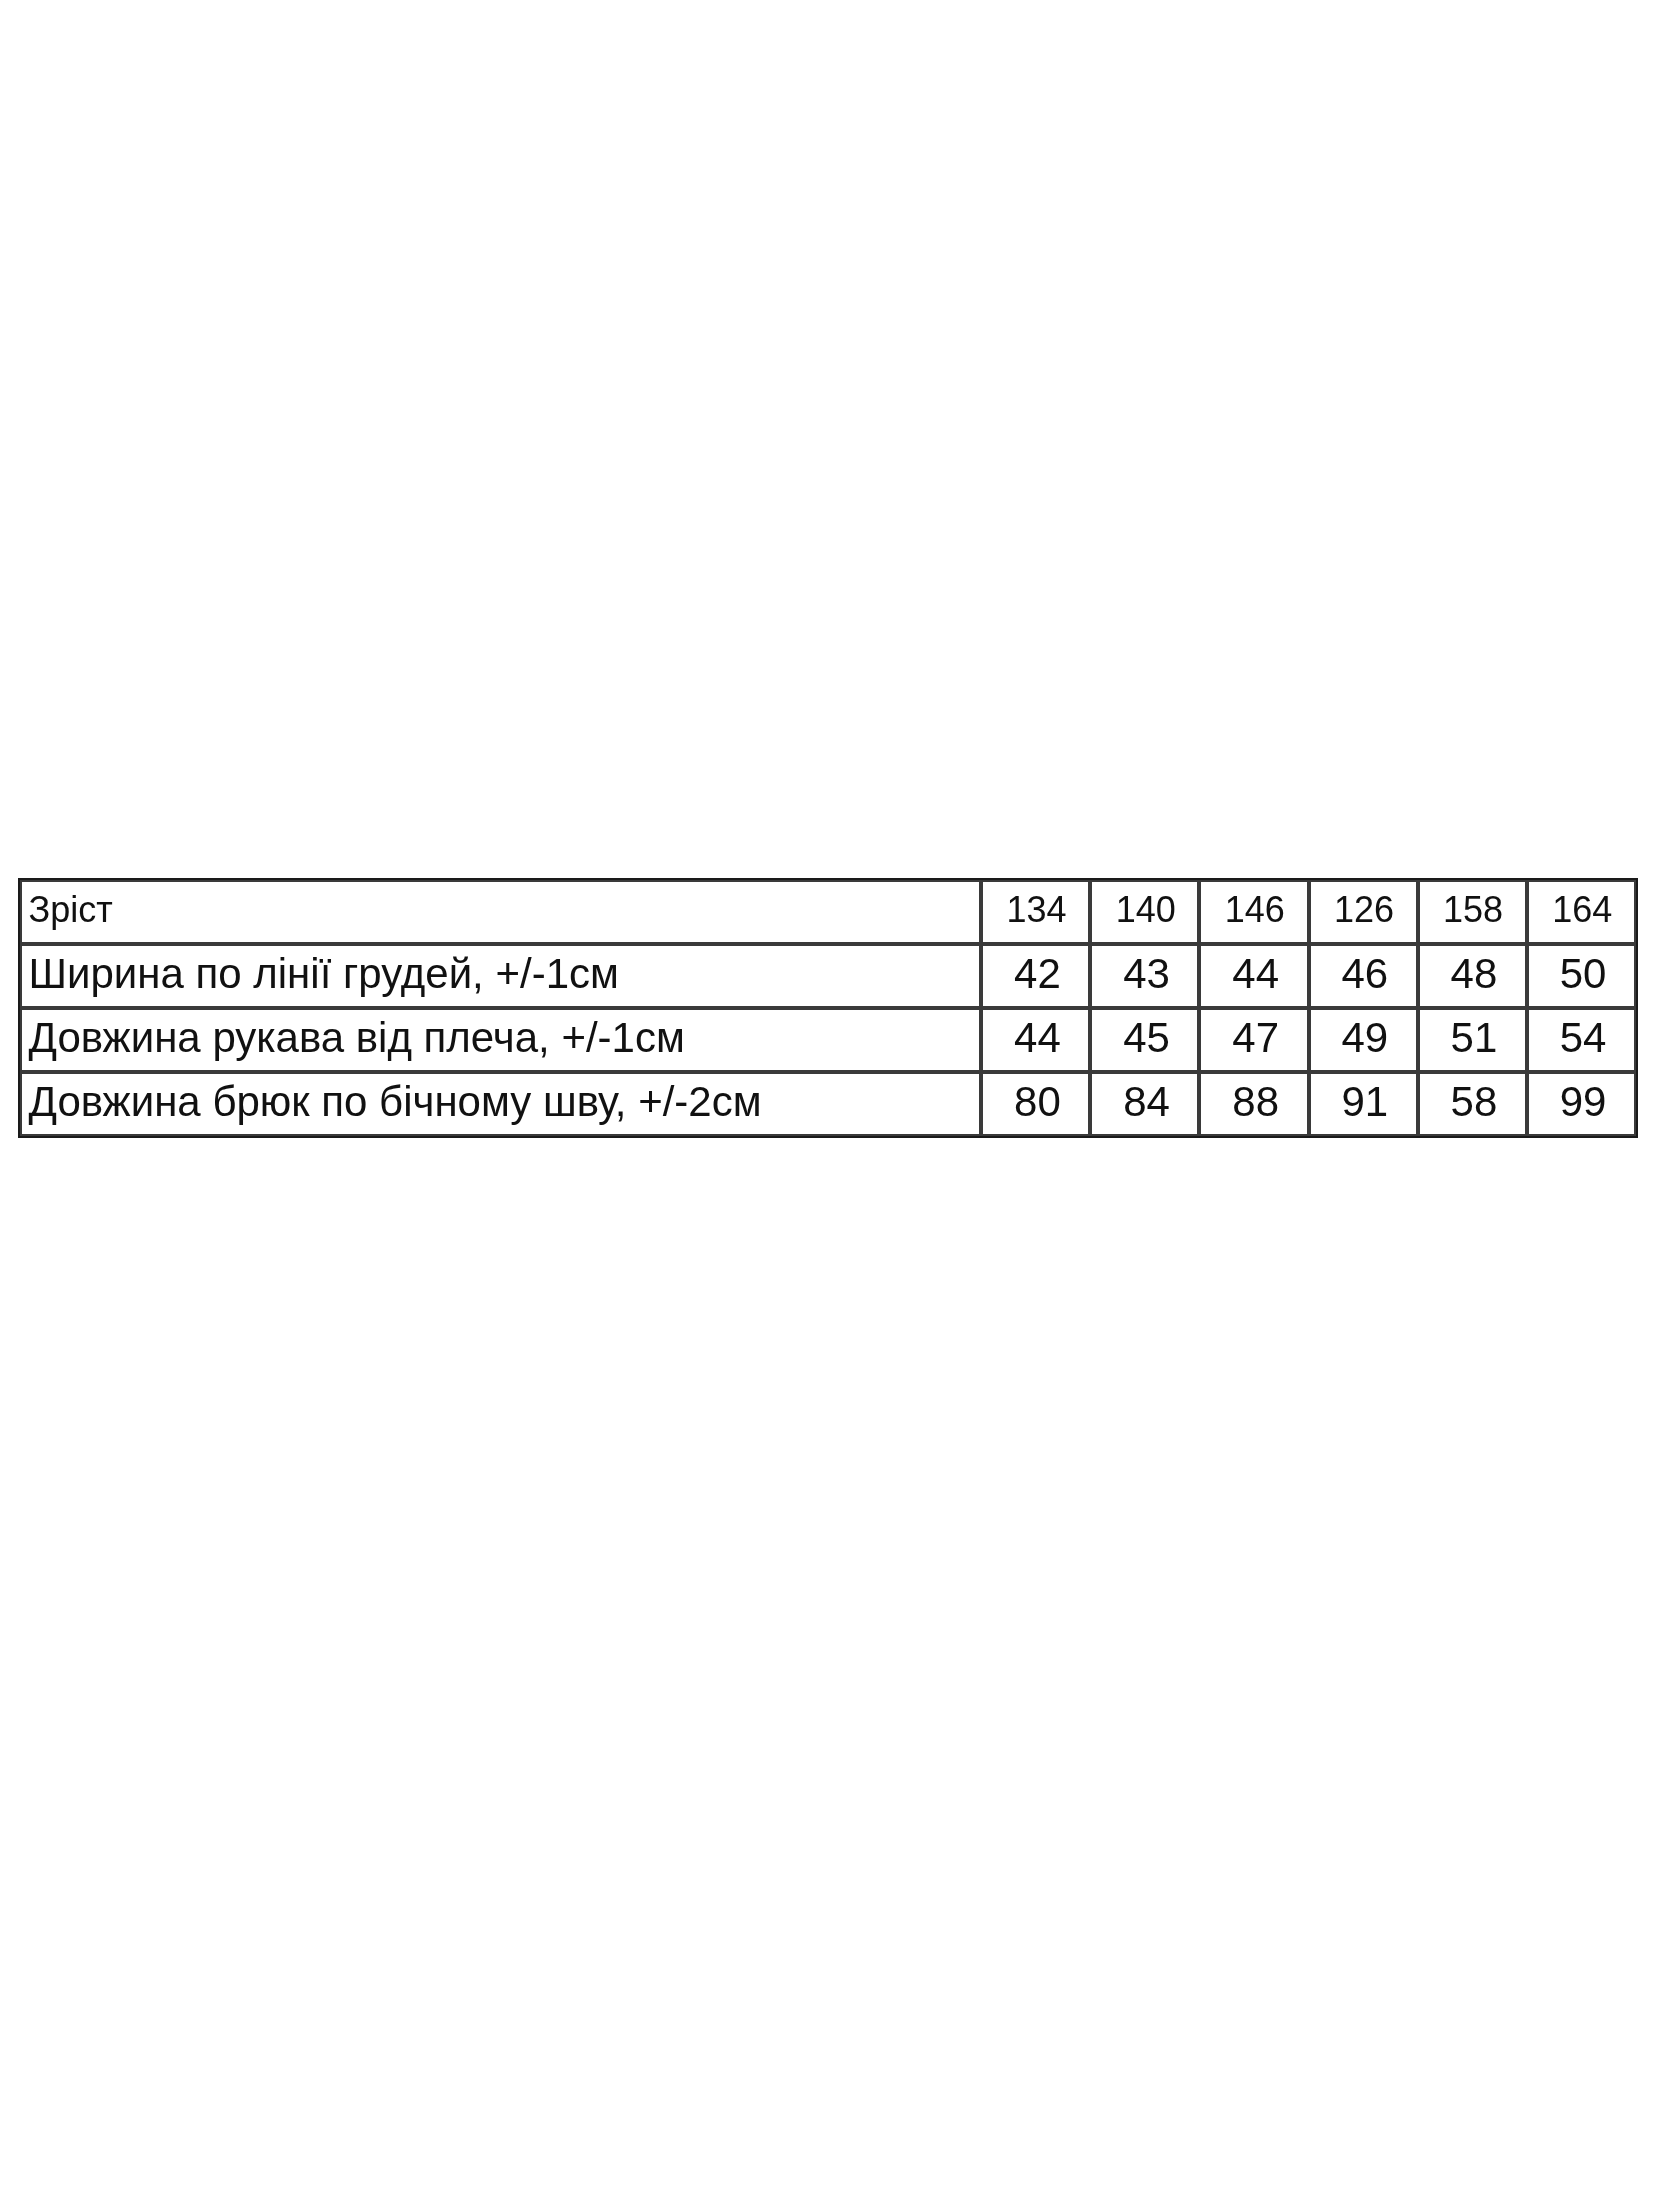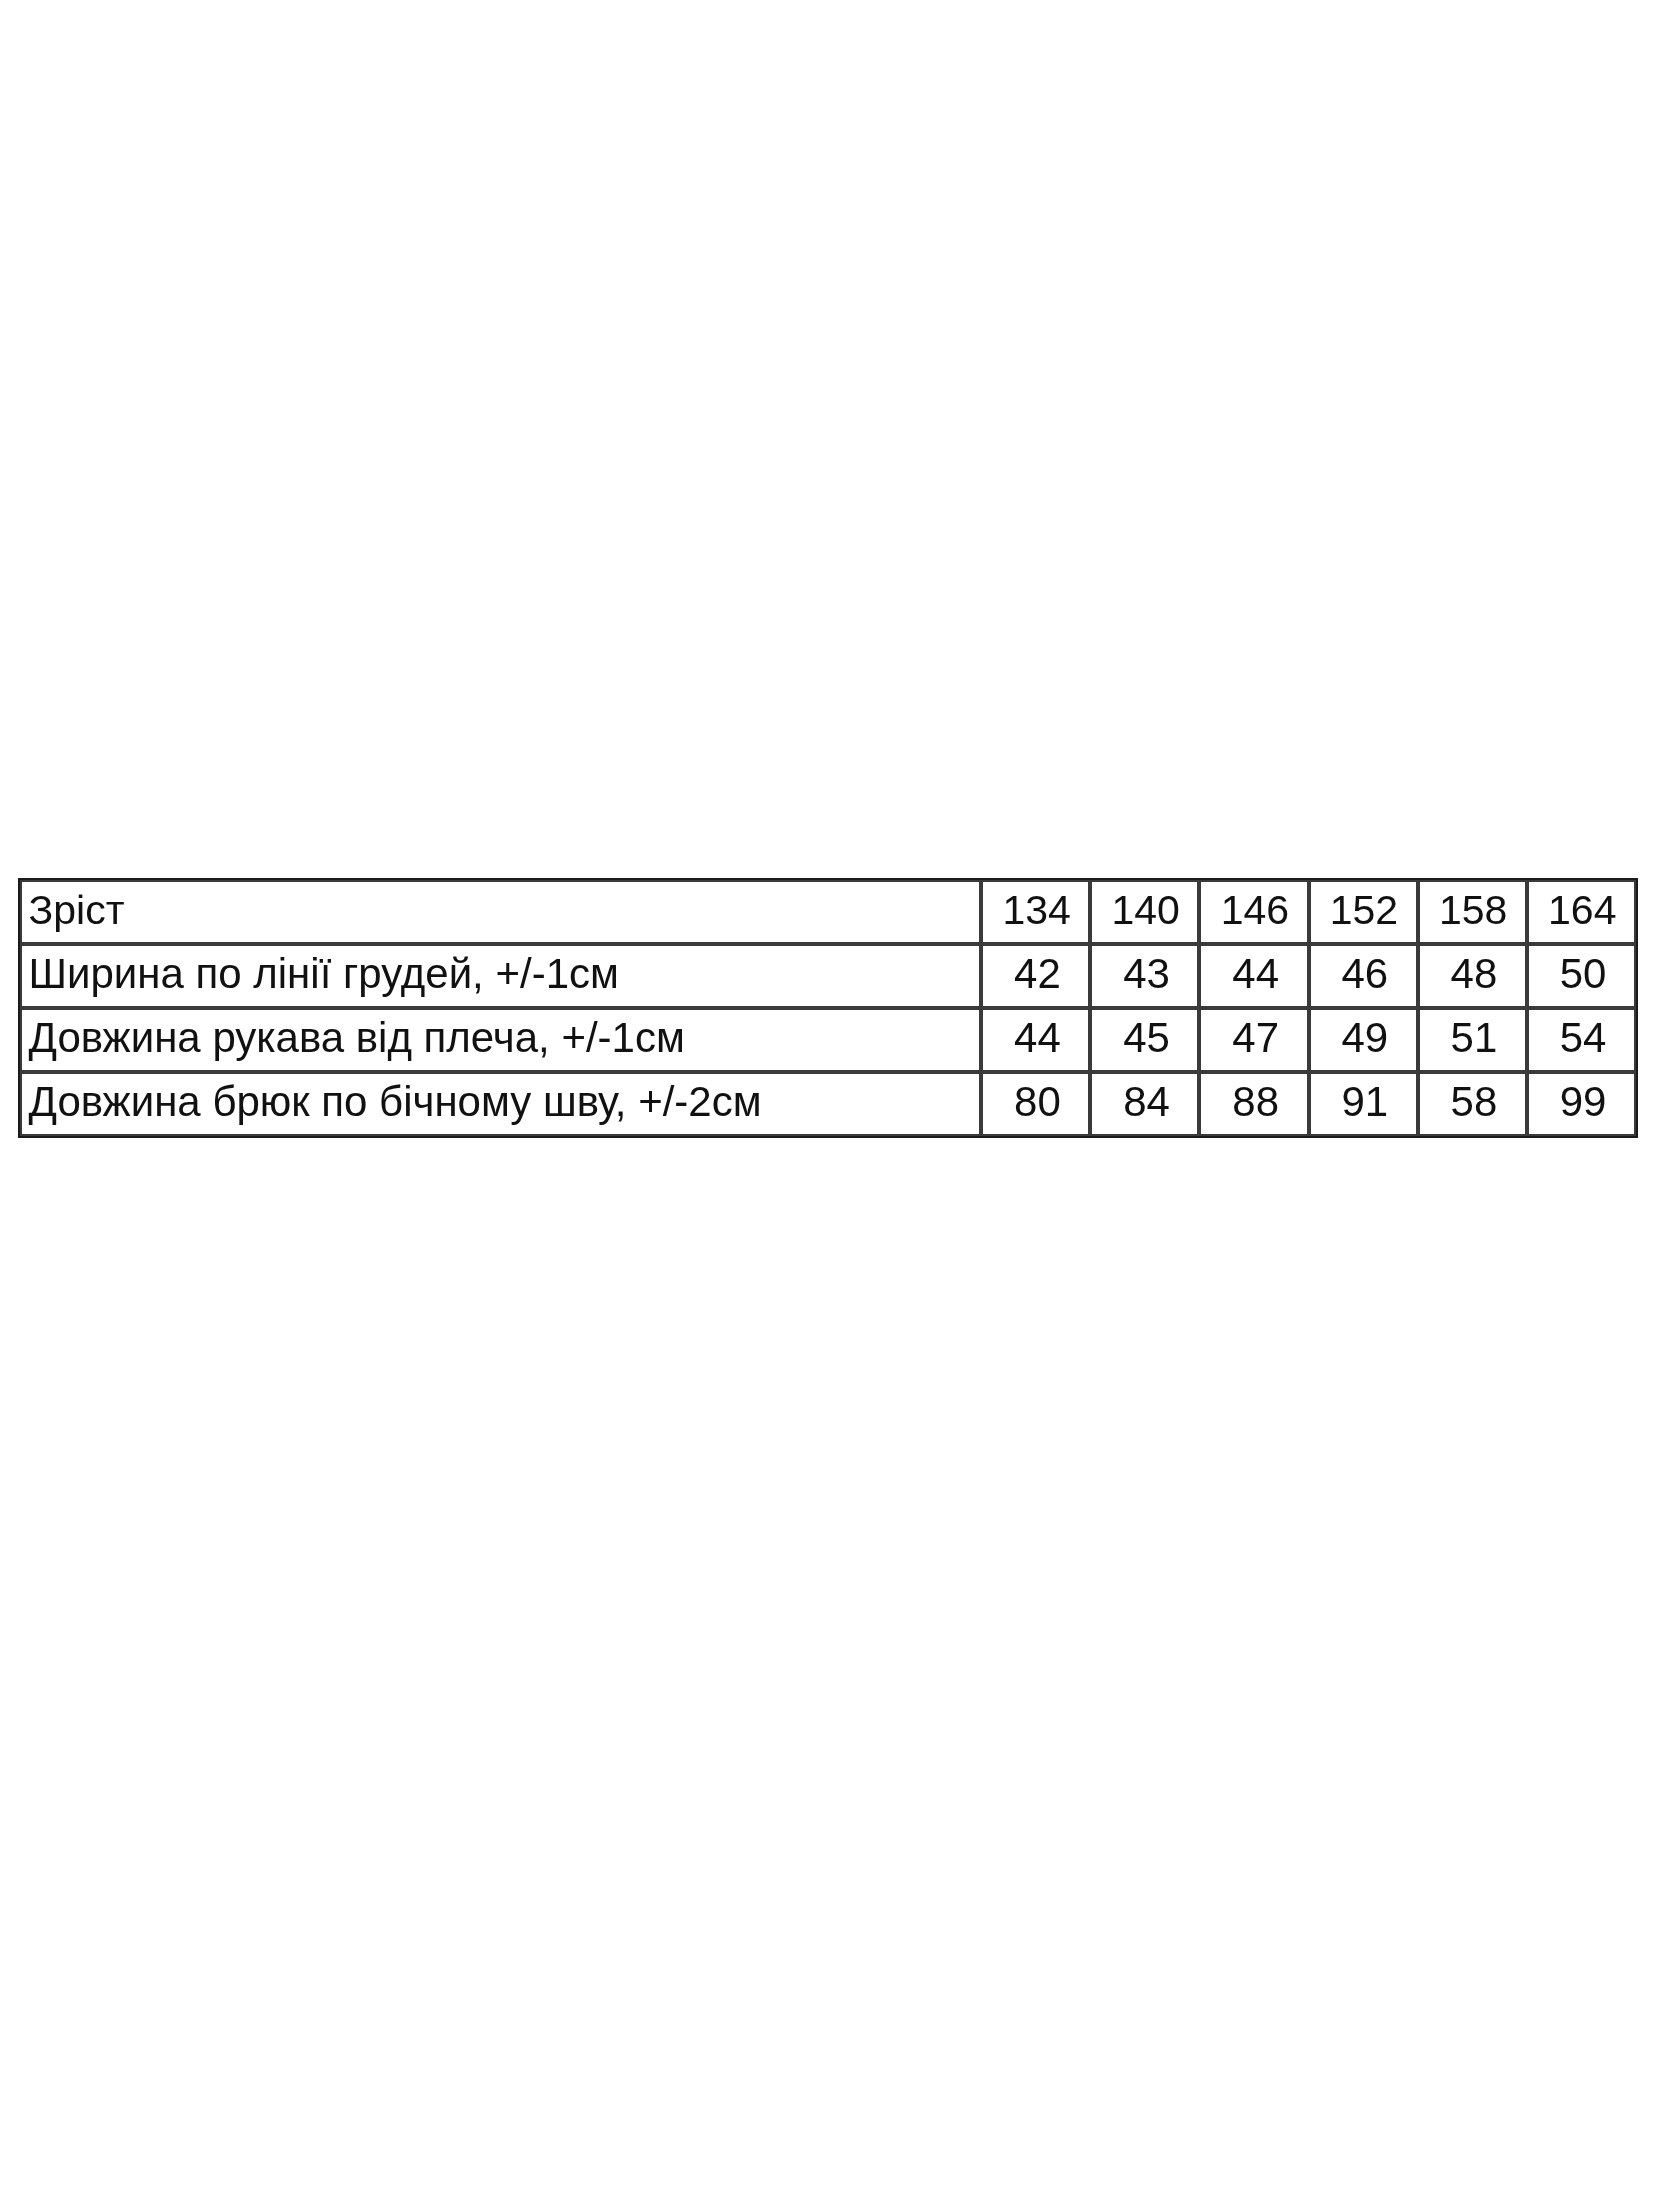--- a/index.html
+++ b/index.html
@@ -61,40 +61,40 @@
     width: 960px;
   }
 
   table.size-table td.value-cell {
     text-align: center;
     width: 109px;
     padding-left: 9.8px;
   }
 
   table.size-table tr.header-row td {
-    font-size: 41px;
+    font-size: 36px;
   }
 
   table.size-table tr.header-row td.value-cell {
     padding-left: 8.2px;
   }
 </style>
 </head>
 <body>
 
 <div class="sheet">
   <div class="table-wrap">
     <table class="size-table">
       <tbody>
         <tr class="header-row">
           <td class="label-cell">Зріст</td>
           <td class="value-cell">134</td>
           <td class="value-cell">140</td>
           <td class="value-cell">146</td>
-          <td class="value-cell">152</td>
+          <td class="value-cell">126</td>
           <td class="value-cell">158</td>
           <td class="value-cell">164</td>
         </tr>
         <tr>
           <td class="label-cell">Ширина по лінії грудей, +/-1см</td>
           <td class="value-cell">42</td>
           <td class="value-cell">43</td>
           <td class="value-cell">44</td>
           <td class="value-cell">46</td>
           <td class="value-cell">48</td>

